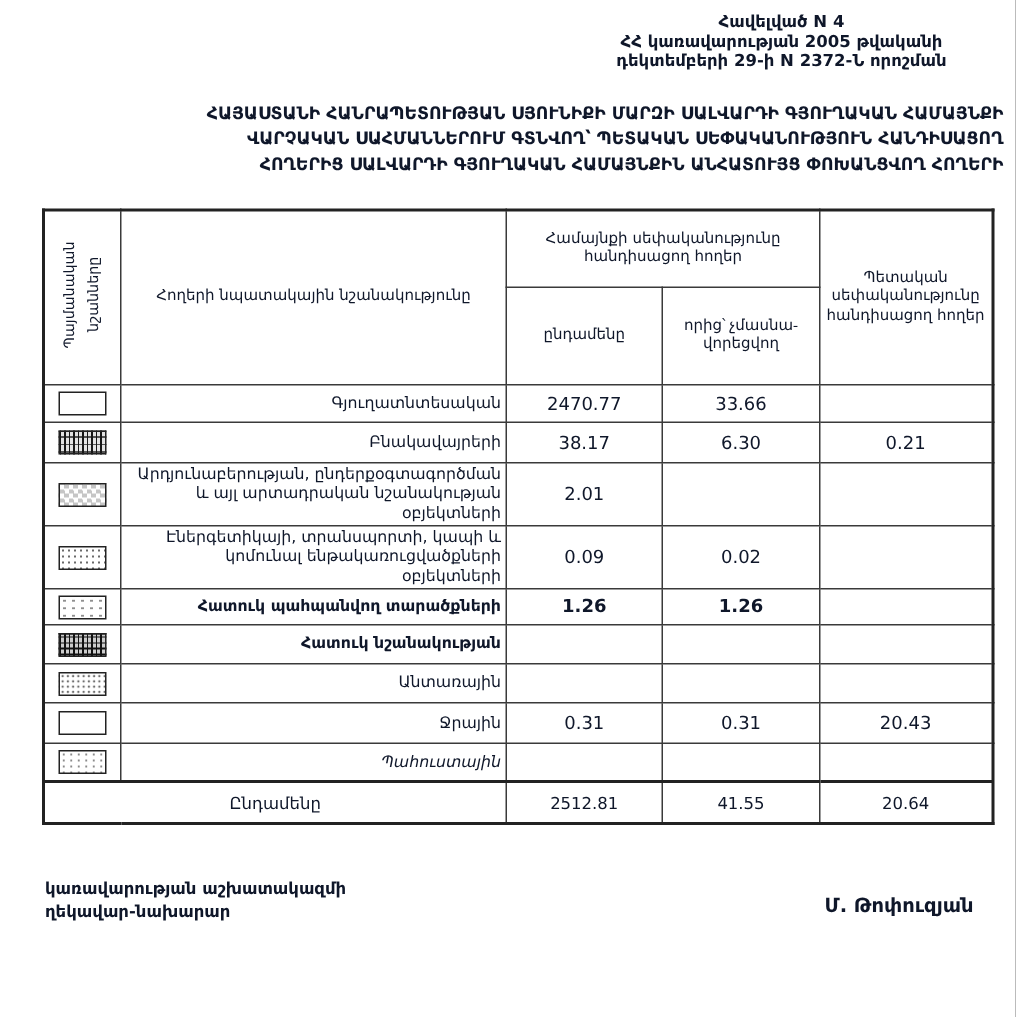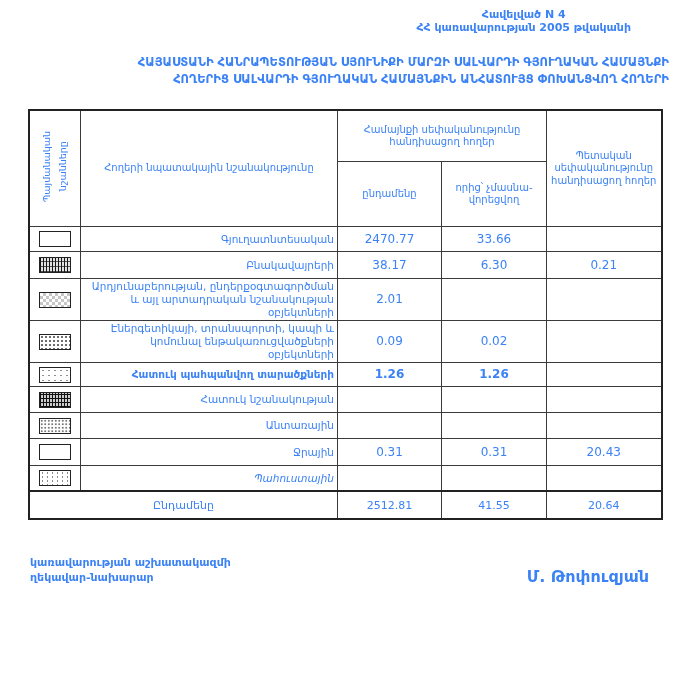--- a/index.html
+++ b/index.html
@@ -1,21 +1,21 @@
 <!DOCTYPE html>
 <html><head>
 <meta charset="utf-8">
 <style>
   html,body{margin:0;padding:0;background:#888;}
   .page{
     position:relative;
     width:677px;height:680px;
     background:#ffffff;
     font-family:"DejaVu Sans", sans-serif;
-    color:#3b82f6;
+    color:#0f172a;
     overflow:hidden;
   }
   .annex{
     margin:8px 46px 0 auto;
     width:fit-content;
     text-align:center;
     font-size:11px;
     font-weight:bold;
     line-height:13px;
   }
@@ -59,28 +59,28 @@
   col.c3{width:104px;} col.c4{width:105px;} col.c5{width:115px;}
   .vtext{
     display:inline-block;
     writing-mode:vertical-rl;
     transform:rotate(180deg);
     white-space:pre-line;
     font-size:9.5px;
     line-height:16px;
     max-height:112px;
   }
-  .pre{white-space:pre-line;}
+  .pre{white-space:pre-line;font-family:Liberation Serif, serif;}
   tbody td{font-size:10.5px;line-height:13px;vertical-align:middle;}
   td.c-sym{text-align:center;vertical-align:middle;}
   td.c-name{text-align:right;padding-left:6px;}
   td.c-num{text-align:center;font-size:12px;}
   tr.r-1 td{height:22px;} tr.r-2 td{height:24px;}
   tr.r-3 td{height:34px;} tr.r-4 td{height:31px;}
-  tr.r-5 td{height:21px;font-weight:bold;} tr.r-6 td{height:23px;}
+  tr.r-5 td{height:21px;font-weight:bold;} tr.r-6 td{height:23px;font-weight:bold;}
   tr.r-7 td{height:23px;} tr.r-8 td{height:24px;}
   tr.r-9 td{height:22px;font-style:italic;}
   tr.total-row td{
     height:24px;
     border-top:2px solid #222;
     font-size:11px;
   }
   tr.total-row td.t-label{text-align:center;font-size:11px;}
   .swatch{
     display:inline-block;
@@ -123,38 +123,40 @@
     justify-content:space-between;
     align-items:flex-start;
     margin:36px 28px 0 30px;
   }
   .footer-left{
     font-size:11px;
     font-weight:bold;
     line-height:14.5px;
   }
   .signature{
-    font-size:16px;
+    font-size:13px;
     font-weight:bold;
     margin-top:11px;
   }
 </style>
 </head>
 <body>
 
 <div class="page">
 
   <div class="annex">
     <div>Հավելված N 4</div>
     <div>ՀՀ կառավարության 2005 թվականի</div>
+    <div>դեկտեմբերի 29-ի N 2372-Ն որոշման</div>
   </div>
 
 
   <div class="doc-subtitle">
     <div>ՀԱՅԱՍՏԱՆԻ ՀԱՆՐԱՊԵՏՈՒԹՅԱՆ ՍՅՈՒՆԻՔԻ ՄԱՐԶԻ ՍԱԼՎԱՐԴԻ ԳՅՈՒՂԱԿԱՆ ՀԱՄԱՅՆՔԻ</div>
+    <div>ՎԱՐՉԱԿԱՆ ՍԱՀՄԱՆՆԵՐՈՒՄ ԳՏՆՎՈՂ՝ ՊԵՏԱԿԱՆ ՍԵՓԱԿԱՆՈՒԹՅՈՒՆ ՀԱՆԴԻՍԱՑՈՂ</div>
     <div>ՀՈՂԵՐԻՑ ՍԱԼՎԱՐԴԻ ԳՅՈՒՂԱԿԱՆ ՀԱՄԱՅՆՔԻՆ ԱՆՀԱՏՈՒՅՑ ՓՈԽԱՆՑՎՈՂ ՀՈՂԵՐԻ</div>
   </div>
 
   <table class="land">
     <colgroup>
       <col class="c1">
         <col class="c2">
         <col class="c3">
         <col class="c4">
         <col class="c5">

